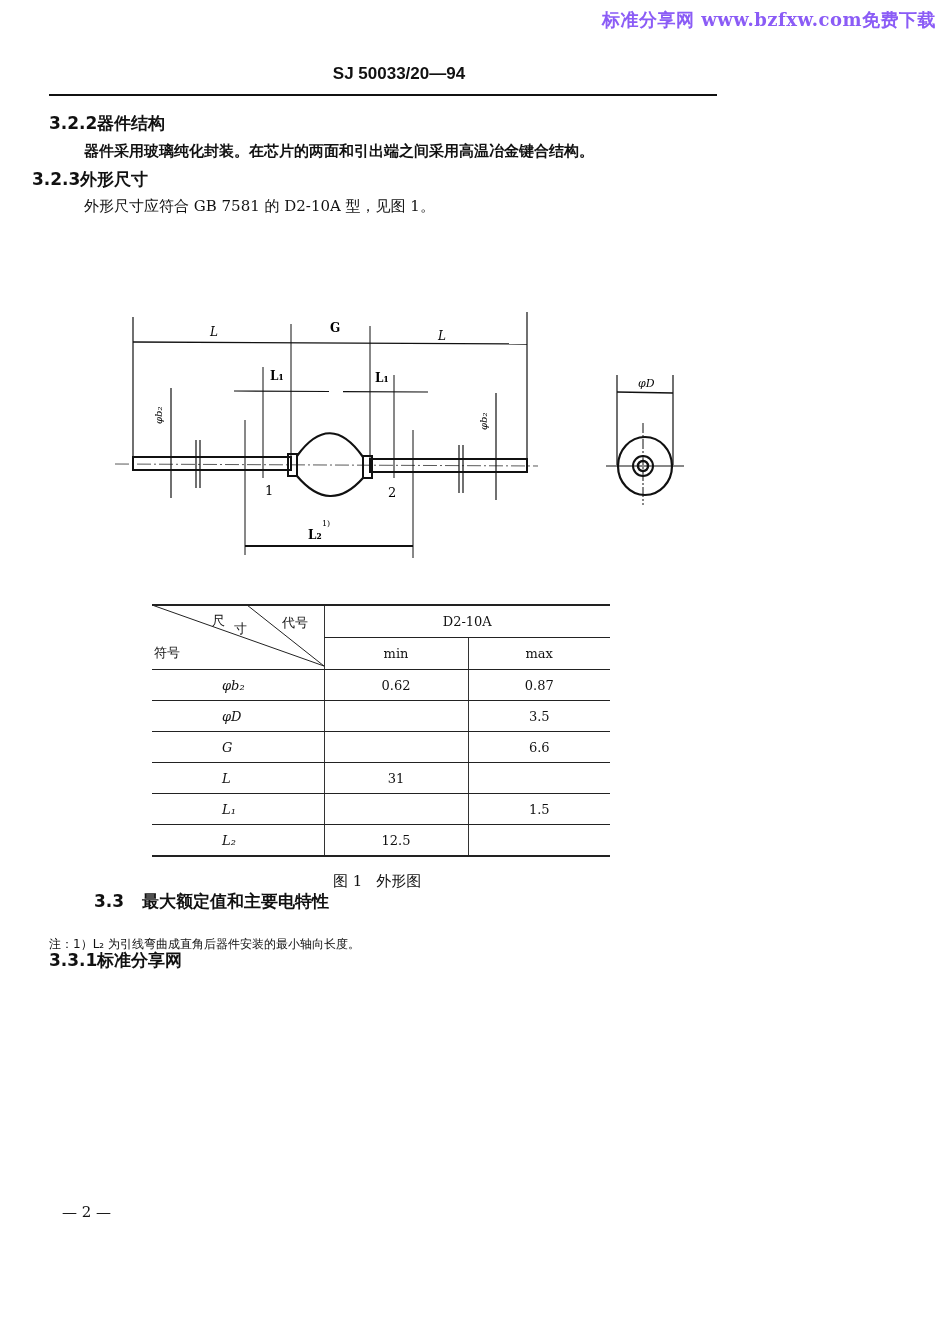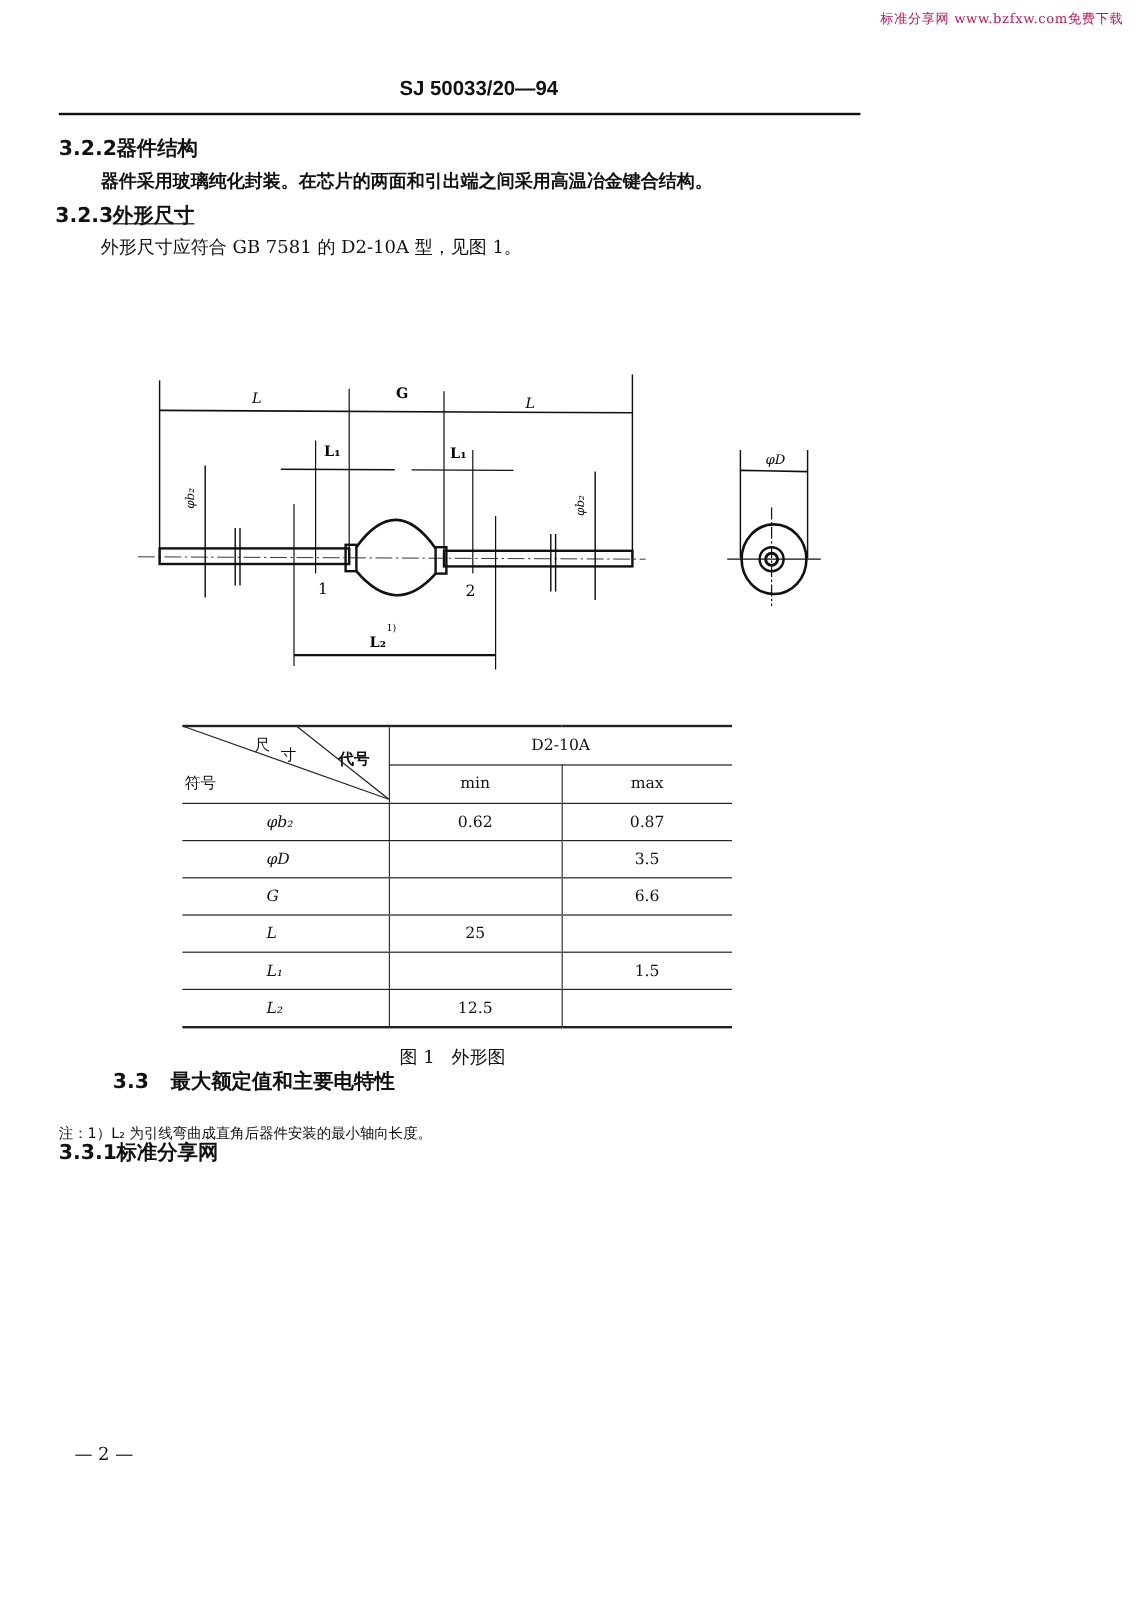--- a/index.html
+++ b/index.html
@@ -1,28 +1,28 @@
 <!DOCTYPE html>
 <html><head>
 <meta charset="utf-8">
 <style>
   html, body { margin: 0; padding: 0; background: #ffffff; }
   body { width: 950px; height: 1344px; position: relative; overflow: hidden;
          font-family: "DejaVu Serif", "Liberation Serif", serif; color: #111; }
   .abs { position: absolute; }
-  .watermark { top: 8px; right: 14px; font-size: 11px; color: #be185d; letter-spacing: 0.5px; }
+  .watermark { top: 8px; right: 14px; font-size: 18px; color: #8b5cf6; letter-spacing: 0.5px; font-weight: bold; }
   .std-header { top: 64px; left: 0; width: 778px; text-align: center; font-family: "Liberation Sans", sans-serif;
                 font-size: 17px; font-weight: bold; padding-left: 20px; box-sizing: border-box; }
   .header-rule { top: 94px; left: 49px; width: 668px; height: 2px; background: #111; }
   .heading { font-family: "DejaVu Sans", sans-serif; font-size: 17px; font-weight: bold; }
   .heading .num { display: inline-block; width: 48px; }
   .body-text { font-size: 15px; font-family: "DejaVu Sans", sans-serif; }
   .h322 { top: 112px; left: 49px; }
   .p322 { top: 142px; left: 84px; font-weight: bold; }
-  .h323 { top: 168px; left: 46px; text-decoration: underline; }
+  .h323 { top: 168px; left: 32px; }
   .p323 { top: 197px; left: 84px; font-family: "DejaVu Serif", serif; }
   svg text { font-family: "DejaVu Serif", serif; }
   .fig-table { top: 604px; left: 152px; width: 458px; border-collapse: collapse; font-size: 13px; }
   .fig-table td { height: 30px; text-align: center; border-bottom: 1px solid #222; padding: 0; }
   .fig-table td.sym { width: 172px; font-style: italic; text-align: left; padding-left: 70px; box-sizing: border-box; }
   .fig-table td.vline { border-left: 1.5px solid #333; }
   .fig-table tr.toprule td { border-top: 2px solid #222; }
   .fig-table tr.lastrow td { border-bottom: 2px solid #222; }
   .caption { top: 872px; left: 333px; font-size: 15px; }
   .caption .gap { display: inline-block; width: 14px; }
@@ -116,21 +116,21 @@
 <div class="abs" style="top:604px; left:152px; width:458px; height:62px;">
   <svg width="172" height="63" style="position:absolute; left:0; top:0;">
     <line x1="0" y1="1" x2="172" y2="62" stroke="#222" stroke-width="1"></line>
     <line x1="95" y1="1" x2="172" y2="62" stroke="#222" stroke-width="1"></line>
   </svg>
 </div>
 <table class="abs fig-table">
   <tbody>
       <tr class="toprule">
     <td class="sym" rowspan="2" style="height:62px; position:relative; font-style:normal; padding:0;">
-      <span style="position:absolute; left:130px; top:18px; font-size:13px;font-weight:bold;">代号</span>
+      <span style="position:absolute; left:130px; top:8px; font-size:13px;">代号</span>
       <span style="position:absolute; left:60px; top:6px; font-size:13px;">尺</span>
       <span style="position:absolute; left:82px; top:14px; font-size:13px;">寸</span>
       <span style="position:absolute; left:2px; top:38px; font-size:13px;">符号</span>
     </td>
     <td colspan="2" class="vline" style="height:31px;">D2-10A</td>
   </tr>
   <tr>
     <td class="vline" style="height:31px; width:143px;">min</td>
     <td class="vline" style="height:31px;">max</td>
   </tr>
@@ -144,21 +144,21 @@
     <td class="vline"></td>
     <td class="vline">3.5</td>
   </tr>
   <tr>
     <td class="sym">G</td>
     <td class="vline"></td>
     <td class="vline">6.6</td>
   </tr>
   <tr>
     <td class="sym">L</td>
-    <td class="vline">25</td>
+    <td class="vline">31</td>
     <td class="vline"></td>
   </tr>
   <tr>
     <td class="sym">L₁</td>
     <td class="vline"></td>
     <td class="vline">1.5</td>
   </tr>
   <tr class="lastrow">
     <td class="sym">L₂</td>
     <td class="vline">12.5</td>

